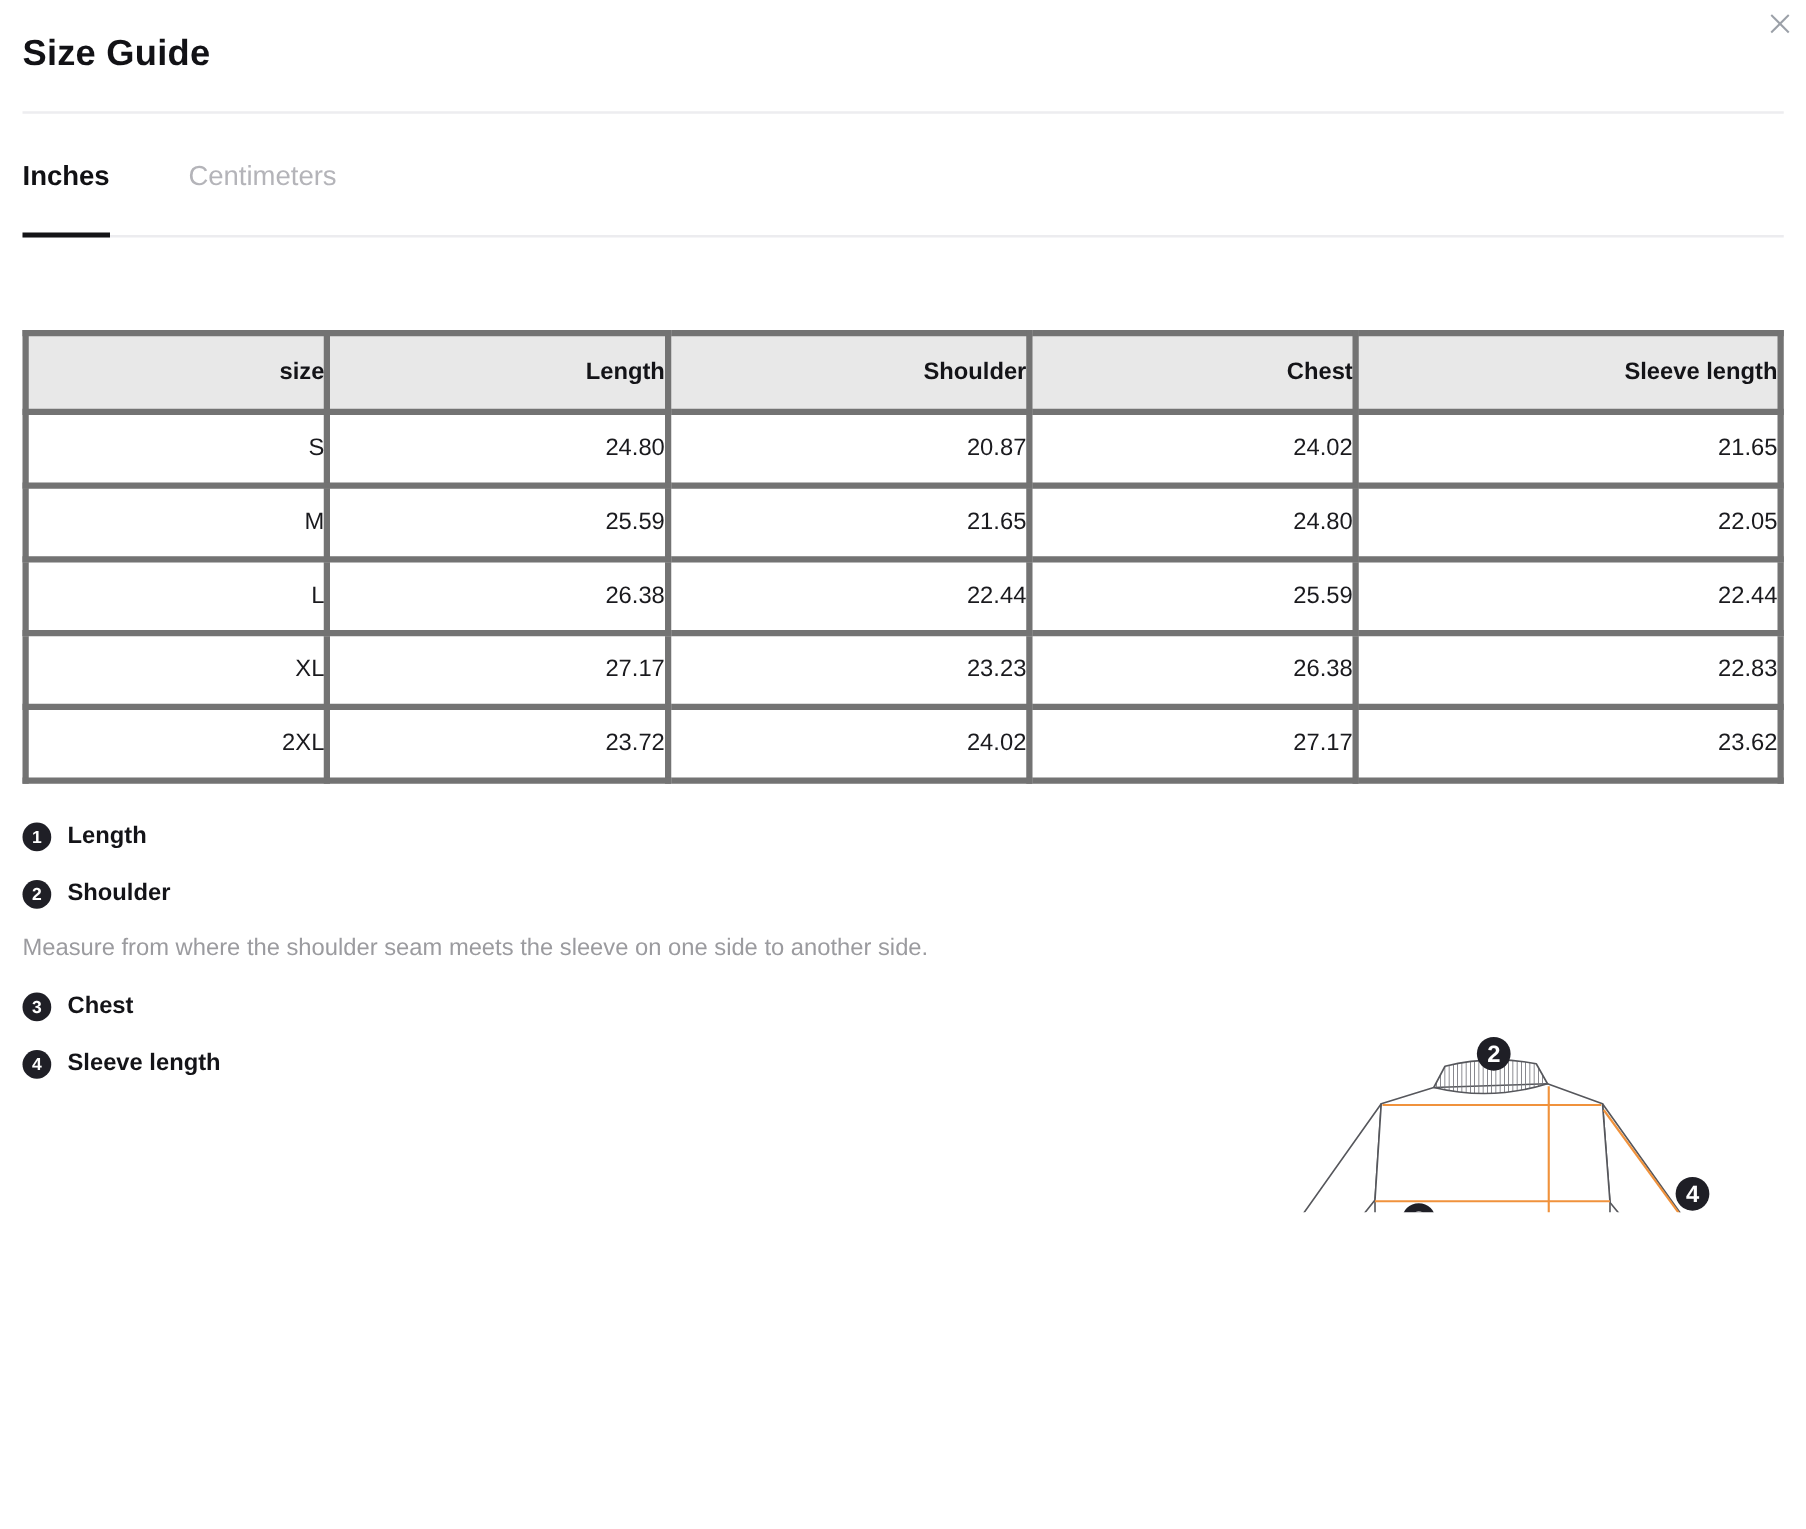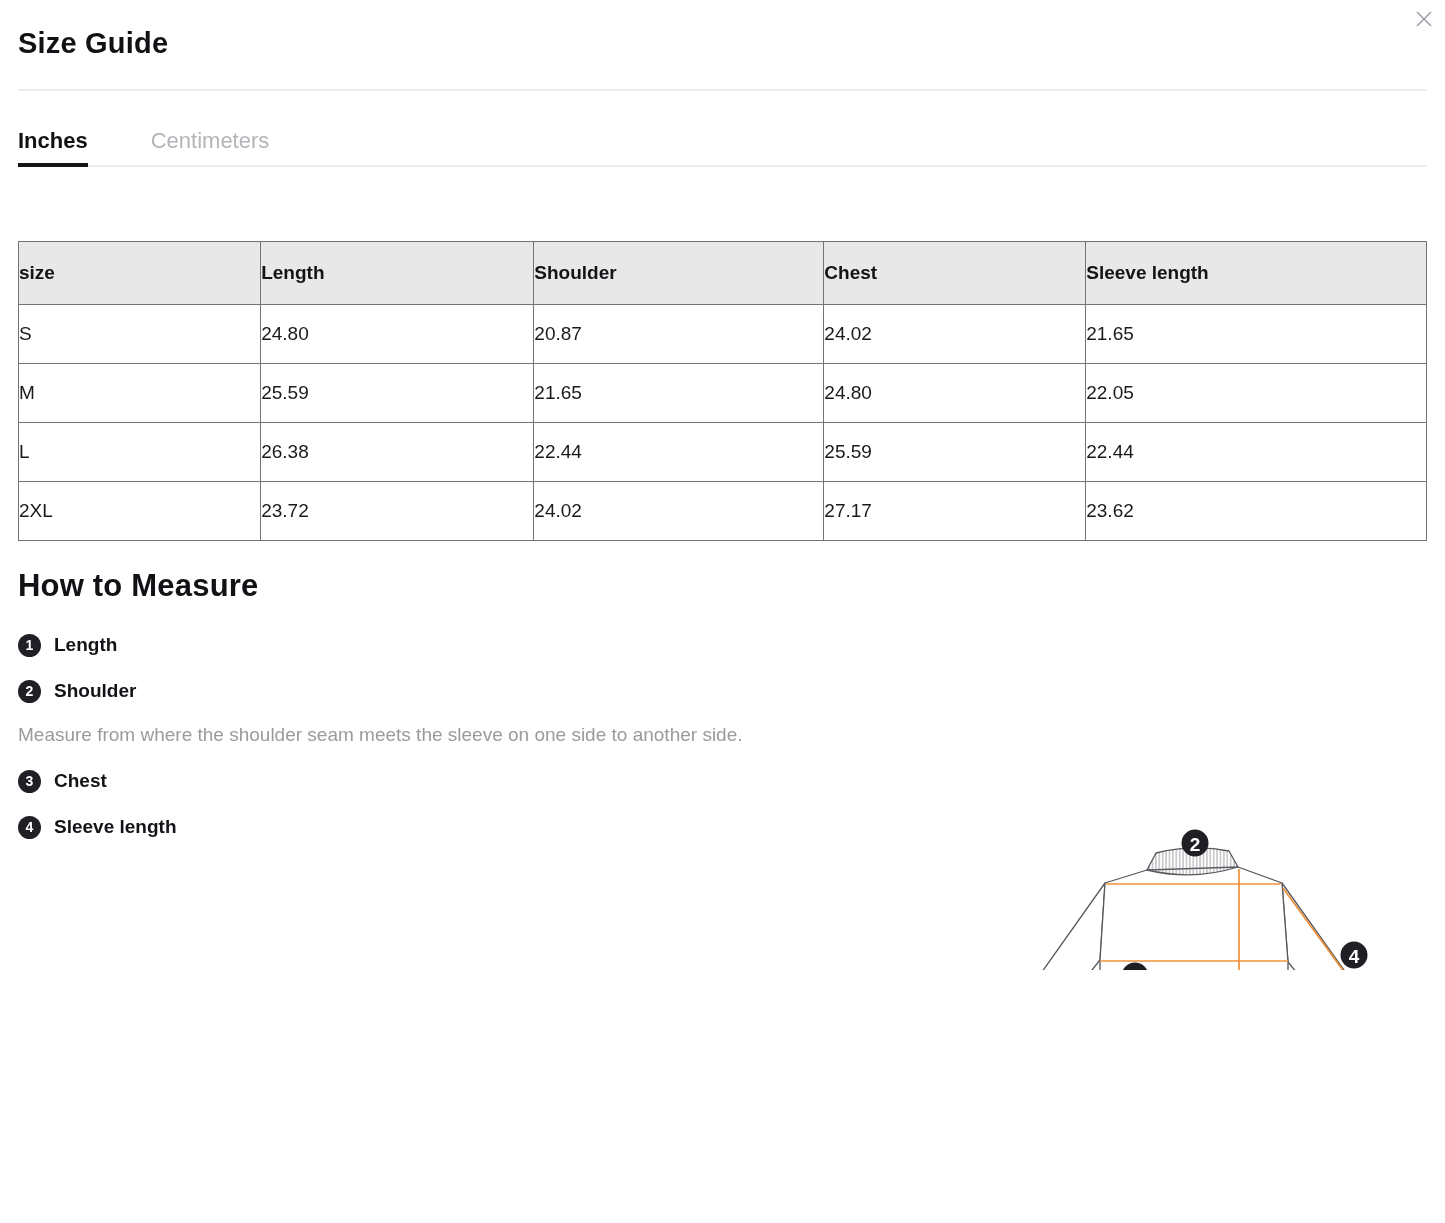--- a/index.html
+++ b/index.html
@@ -11,27 +11,27 @@
   
   .modal-title { font-size:29px; font-weight:700; letter-spacing:.2px; padding-top:26px; line-height:34px; }
   .close-btn { position:absolute; top:6px; right:8px; width:26px; height:26px; cursor:pointer;
                display:flex; align-items:center; justify-content:center; background:none; border:none; }
   .header-divider { border:none; border-top:2px solid #ededf0; margin-top:29px; }
 
   .note { font-size:19px; line-height:24px; margin-top:36px; color:#17171a; }
 
   
   .tabbar { margin-top:36px; border-bottom:2px solid #ececef; display:flex; gap:63px; }
-  .tab { display:inline-block; font-size:22px; line-height:27px; padding-bottom:9px; margin-bottom:-2px;
+  .tab { display:inline-block; font-size:22px; line-height:27px; padding-bottom:32px; margin-bottom:-2px;
          border-bottom:4px solid transparent; color:#b4b4b9; cursor:pointer; background:none; }
   .tab.active { color:#111114; font-weight:700; border-bottom-color:#141417; }
 
   
   table.size-table { width:100%; border-collapse:collapse; margin-top:74px; table-layout:fixed; }
-  .size-table th, .size-table td { border:1px solid #737373; text-align:left; font-size:19px;margin-left:26px; }
+  .size-table th, .size-table td { border:5px solid #737373; text-align:right; font-size:19px;margin-left:26px; }
   .size-table th { background:#e8e8e8; font-weight:700; height:63px; color:#141418; }
   .size-table td { height:59px; color:#1a1a1e; background:#fff; }
 
   
   .htm-heading { font-size:31px; font-weight:700; margin-top:28px; line-height:34px; letter-spacing:.2px; }
   .measure-list { margin-top:30px; }
   .measure-item + .measure-item { margin-top:22px; }
   .mi-head { display:flex; align-items:center; }
   .mi-badge { width:23px; height:23px; border-radius:50%; background:#1f1f26; color:#fff;
               font-size:14px; font-weight:700; display:flex; align-items:center; justify-content:center;
@@ -96,30 +96,36 @@
           <td>22.05</td>
         </tr>
         <tr>
           <td>L</td>
           <td>26.38</td>
           <td>22.44</td>
           <td>25.59</td>
           <td>22.44</td>
         </tr>
         <tr>
+          <td>XL</td>
+          <td>27.17</td>
+          <td>23.23</td>
+          <td>26.38</td>
+          <td>22.83</td>
+        </tr>
+        <tr>
           <td>2XL</td>
           <td>23.72</td>
           <td>24.02</td>
           <td>27.17</td>
           <td>23.62</td>
         </tr>
       </tbody>
     </table>
 
-    <h2 class="htm-heading">How to Measure</h2>
 
     <div class="measure-list">
       <div class="measure-item">
         <div class="mi-head">
           <span class="mi-badge">1</span>
           <span class="mi-label">Length</span>
         </div>
       </div>
       <div class="measure-item">
         <div class="mi-head">

